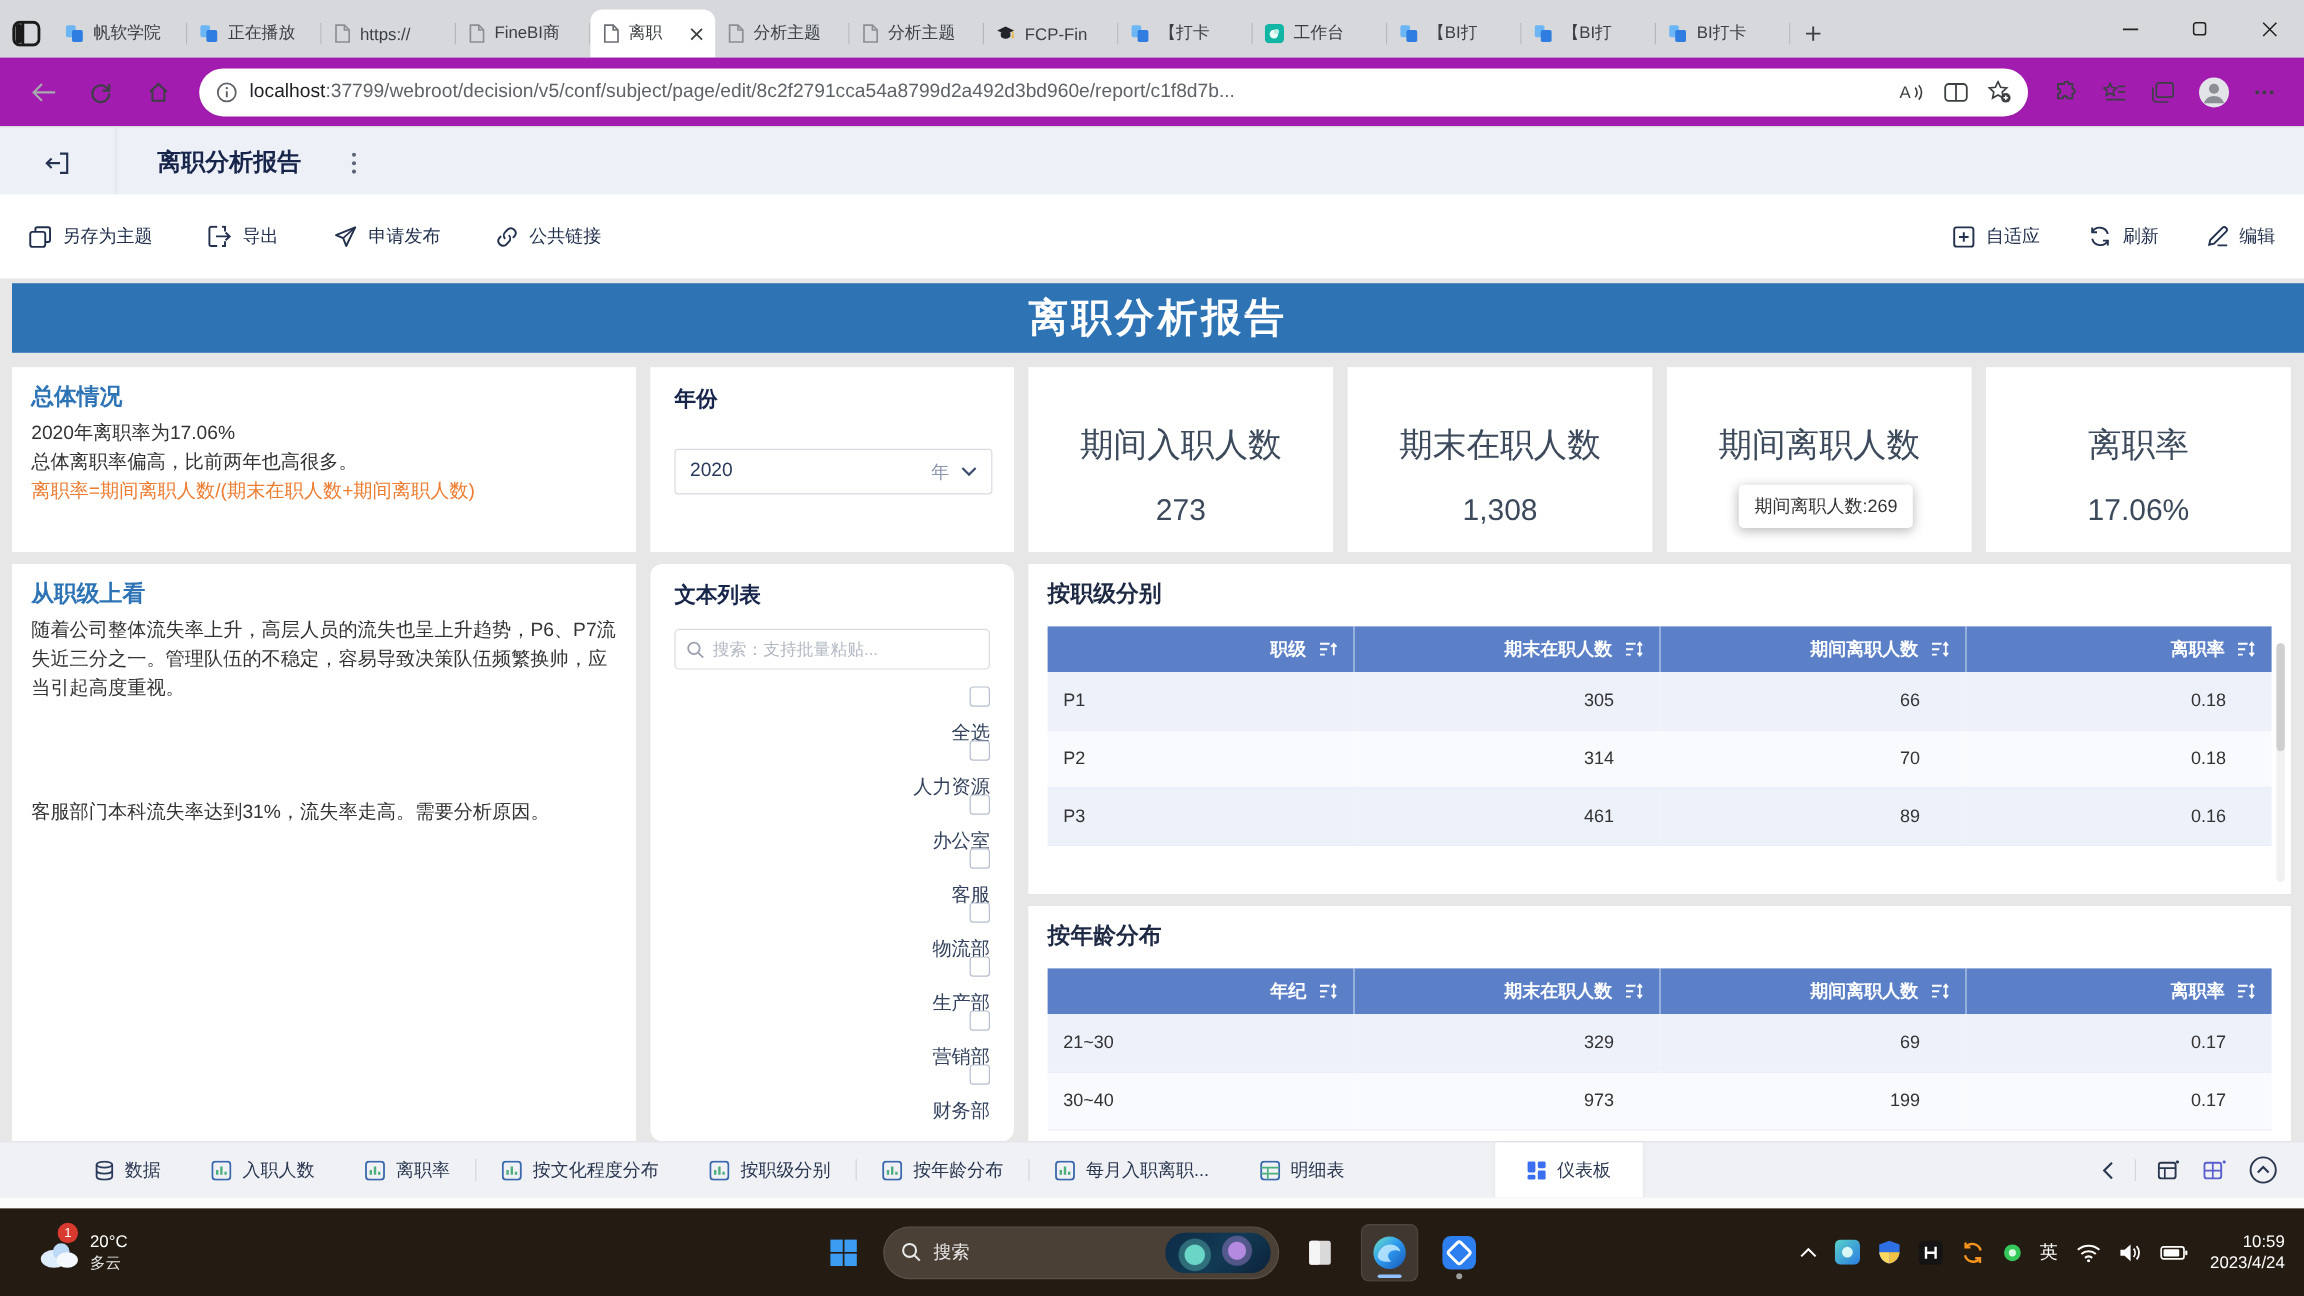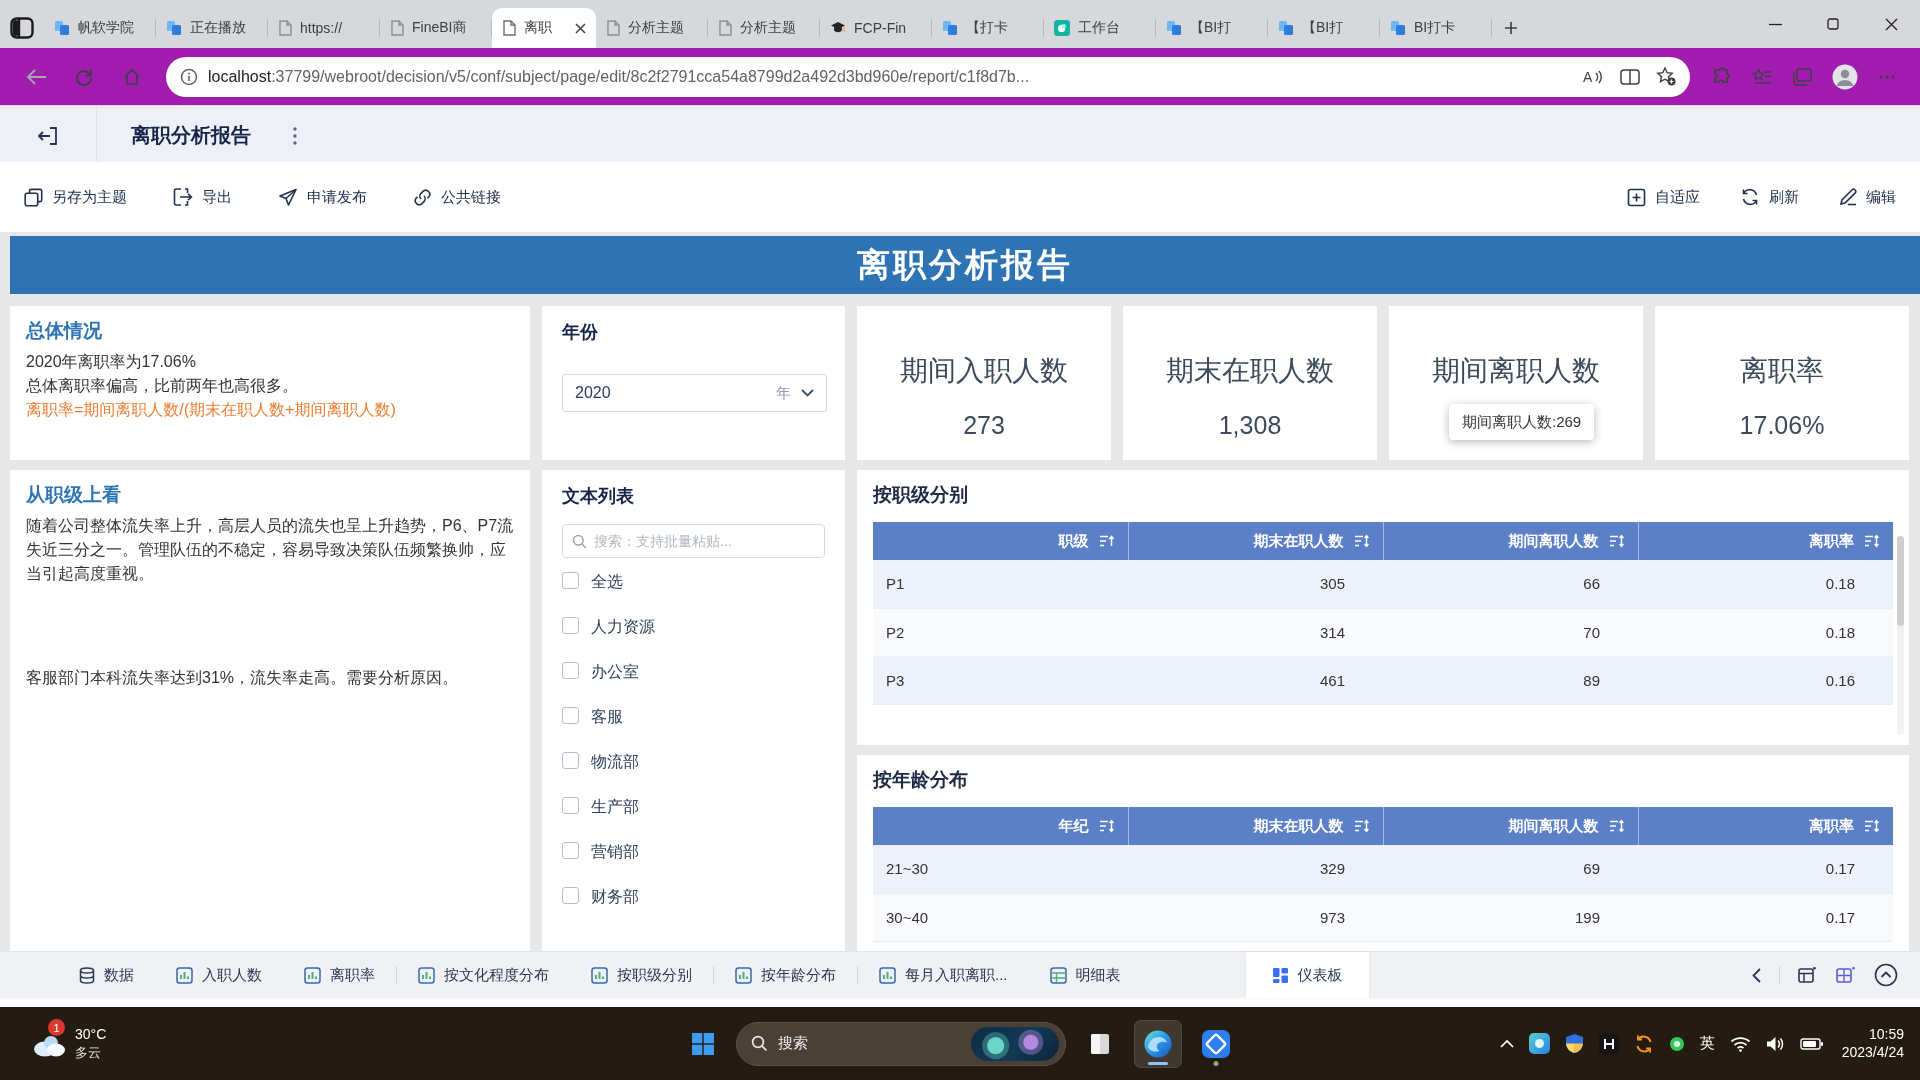--- a/index.html
+++ b/index.html
@@ -45,21 +45,21 @@
   .dashboard { position:absolute; top:236px; left:0; width:1920px; height:715px; background:#e7e7e7; }
   .banner { position:absolute; left:10px; top:0; width:1910px; height:58px; background:#2e74b5; color:#fff; display:flex; align-items:center; justify-content:center; font-size:33px; font-weight:bold; letter-spacing:3px; }
   .card { position:absolute; background:#fff; overflow:hidden; }
   .c-overview { left:10px; top:70px; width:520px; height:154px; padding:12px 16px; }
   .c-year     { left:542px; top:70px; width:303px; height:154px; padding:14px 20px; }
   .c-kpi1 { left:857px;  top:70px; width:254px; height:154px; }
   .c-kpi2 { left:1123px; top:70px; width:254px; height:154px; }
   .c-kpi3 { left:1389px; top:70px; width:254px; height:154px; }
   .c-kpi4 { left:1655px; top:70px; width:254px; height:154px; }
   .c-notes { left:10px; top:234px; width:520px; height:481px; padding:12px 16px; }
-  .c-text  { left:542px; top:234px; width:303px; height:481px; padding:14px 20px; }
+  .c-text  { left:542px; top:234px; width:303px; height:481px; padding:14px 20px;border-radius:10px; }
   .c-tab1  { left:857px; top:234px; width:1052px; height:275px; padding:12px 16px; }
   .c-tab2  { left:857px; top:519px; width:1052px; height:196px; padding:12px 16px; }
 
   .sec-title { color:#2e74b5; font-size:19px; font-weight:bold; margin-bottom:6px; }
   .body-text { font-size:16px; color:#333; line-height:1.5; }
   .formula { font-size:16px; color:#ed7d31; line-height:1.5; }
   .note2 { position:absolute; left:16px; right:16px; top:196px; }
 
   .filter-label { font-size:18px; font-weight:bold; color:#17254a; }
   .yearselect { margin-top:30px; width:265px; height:38px; border:1px solid #d8dbe0; border-radius:3px; display:flex; align-items:center; padding:0 12px; background:#fff; }
@@ -68,21 +68,21 @@
 
   .kpi { display:flex; flex-direction:column; align-items:center; justify-content:center; gap:21px; padding-top:26px; }
   .kpi .klabel { font-size:28px; color:#3c4a5c; }
   .kpi .kvalue { font-size:25px; color:#3c4a5c; }
   .tooltip { position:absolute; left:1449px; top:168px; height:36px; background:#fff; border-radius:4px; box-shadow:0 2px 10px rgba(0,0,0,.28); font-size:15px; color:#333; display:flex; align-items:center; padding:0 13px; z-index:5; }
 
   .searchbox { margin-top:16px; width:263px; height:34px; border:1px solid #d8dbe0; border-radius:4px; display:flex; align-items:center; padding:0 9px; gap:7px; background:#fff; }
   .searchbox input { border:none; outline:none; font-size:14px; color:#333; width:100%; font-family:inherit; background:transparent; }
   .searchbox input::placeholder { color:#b3b8c2; }
   .cbxlist { margin-top:14px; }
-  .cbxrow { height:45px; display:flex; align-items:flex-start; gap:12px; }
+  .cbxrow { height:45px; display:flex; align-items:flex-end; gap:12px;flex-direction:column; }
   .cbx { width:17px; height:17px; border:1.5px solid #b6bfce; border-radius:3px; background:#fff; flex:none; }
   .cbxlabel { font-size:16px; color:#33415c; }
 
   .tbl-title { font-size:19px; font-weight:bold; color:#1e2a44; }
   table.grid { width:100%; border-collapse:collapse; margin-top:14px; table-layout:fixed; }
   table.grid th { background:#5b80c8; color:#fff; height:38px; font-size:15px; font-weight:bold; border-right:1px solid rgba(255,255,255,.45); }
   table.grid th:last-child { border-right:none; }
   table.grid th .hwrap { display:flex; align-items:center; justify-content:flex-end; gap:10px; padding-right:13px; }
   table.grid td { height:48px; font-size:15px; color:#333; border-bottom:1px solid #e9edf5; }
   table.grid tr:nth-child(odd) td { background:#edf1fa; }
@@ -816,21 +816,21 @@
   <div class="weather">
     <span class="wbadge">1</span>
     <span class="ico">
         <svg width="36" height="30" viewBox="0 0 36 30">
           <ellipse cx="15" cy="20" rx="11" ry="7.5" fill="#dfeefc"></ellipse>
           <circle cx="21" cy="14" r="7" fill="#bcd9f5"></circle>
           <ellipse cx="26" cy="21" rx="9" ry="6.5" fill="#f3f9ff"></ellipse>
         </svg>
       </span>
     <span class="wtxt">
-      <span class="wtemp">30°C</span>
+      <span class="wtemp">20°C</span>
       <span class="wcond">多云</span>
     </span>
   </div>
 
   <div class="tbcenter">
     <div class="startbtn">
       <svg width="24" height="24" viewBox="0 0 24 24">
           <rect x="1" y="1" width="10.3" height="10.3" fill="#3b9cf1"></rect>
           <rect x="12.7" y="1" width="10.3" height="10.3" fill="#3b9cf1"></rect>
           <rect x="1" y="12.7" width="10.3" height="10.3" fill="#3b9cf1"></rect>

